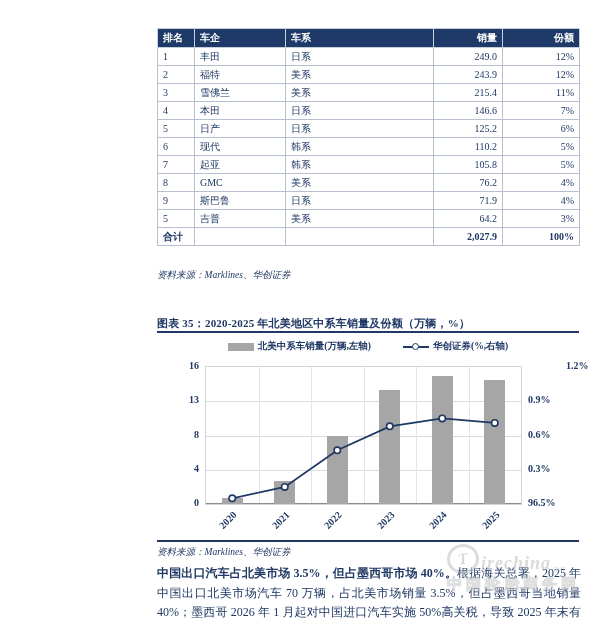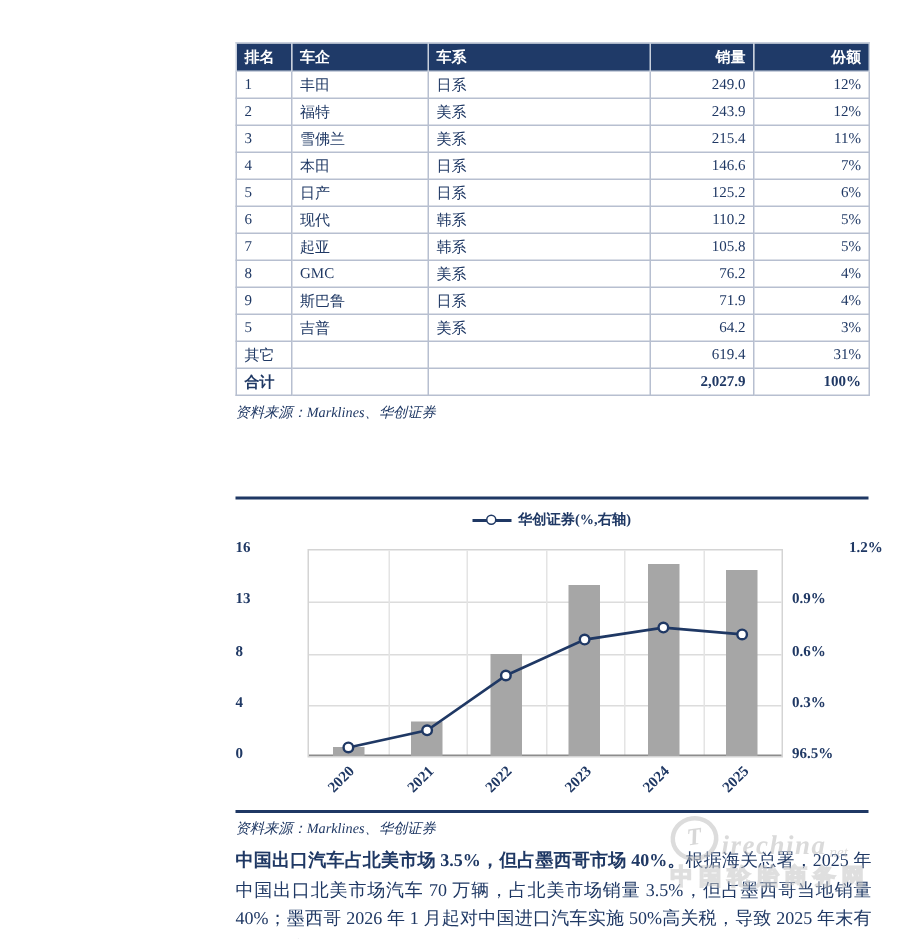--- a/index.html
+++ b/index.html
@@ -27,21 +27,21 @@
                    border:1.5px solid #1f3864;border-radius:50%;}
   
   #chart{position:absolute;left:157px;top:356px;width:422px;height:186px;}
   #plot{position:absolute;left:48px;top:10px;width:315px;height:137px;border:1px solid #d4d4d4;background:#fff;}
   .hgrid{position:absolute;left:0;width:100%;height:1px;background:#dcdcdc;}
   .vgrid{position:absolute;top:0;height:100%;width:1px;background:#e4e4e4;}
   .axisline{position:absolute;left:0;bottom:0;width:100%;height:1px;background:#8c8c8c;}
   .bar{position:absolute;bottom:0;width:21px;background:#a6a6a6;}
   #linesvg{position:absolute;left:0;top:0;overflow:visible;}
   .ytick{position:absolute;font-size:10px;font-weight:bold;color:#1f3864;white-space:nowrap;}
-  .ytl{left:0;width:42px;text-align:left;}
+  .ytl{left:0;width:42px;text-align:right;}
   .ytr{left:371px;text-align:left;}
   .xlab{position:absolute;width:38px;text-align:right;font-size:10px;font-weight:bold;color:#1f3864;
         transform-origin:100% 0;transform:rotate(-45deg);}
   
   .para{position:absolute;left:157px;top:564px;width:424px;margin:0;font-size:12px;line-height:19.5px;
         color:#1f3864;text-align:justify;}
   
   .wm{position:absolute;left:447px;top:544px;width:153px;opacity:.55;pointer-events:none;}
   .wm-row1{display:flex;align-items:flex-end;color:#b3b3b3;}
   .wm-circle{display:inline-flex;align-items:center;justify-content:center;width:26px;height:24px;
@@ -139,42 +139,40 @@
           <td class="ra">71.9</td>
           <td class="ra">4%</td>
         </tr>
         <tr>
           <td>5</td>
           <td>吉普</td>
           <td>美系</td>
           <td class="ra">64.2</td>
           <td class="ra">3%</td>
         </tr>
-        <tr>
-          <td>其它</td>
-          <td></td>
-          <td></td>
-          <td class="ra">619.4</td>
-          <td class="ra">31%</td>
-        </tr>
         <tr class="total">
           <td>合计</td>
           <td></td>
           <td></td>
           <td class="ra">2,027.9</td>
           <td class="ra">100%</td>
         </tr>
       </tbody>
   </table>
 
   <div class="source" style="top:269px">资料来源：Marklines、华创证券</div>
 
+  <div class="fig-title" style="top:316px">图表 35：2020-2025 年北美地区中系车销量及份额（万辆，%）</div>
   <div class="rule" style="top:331px"></div>
 
   <div id="legend">
+      <span class="leg-item">
+        <span class="swatch-bar"></span>
+        <span>北美中系车销量(万辆,左轴)</span>
+      </span>
       <span class="leg-item">
         <span class="swatch-line">
           <span class="ln"></span>
           <span class="ck"></span>
         </span>
         <span>华创证券(%,右轴)</span>
       </span>
     </div>
 
   <div id="chart">

